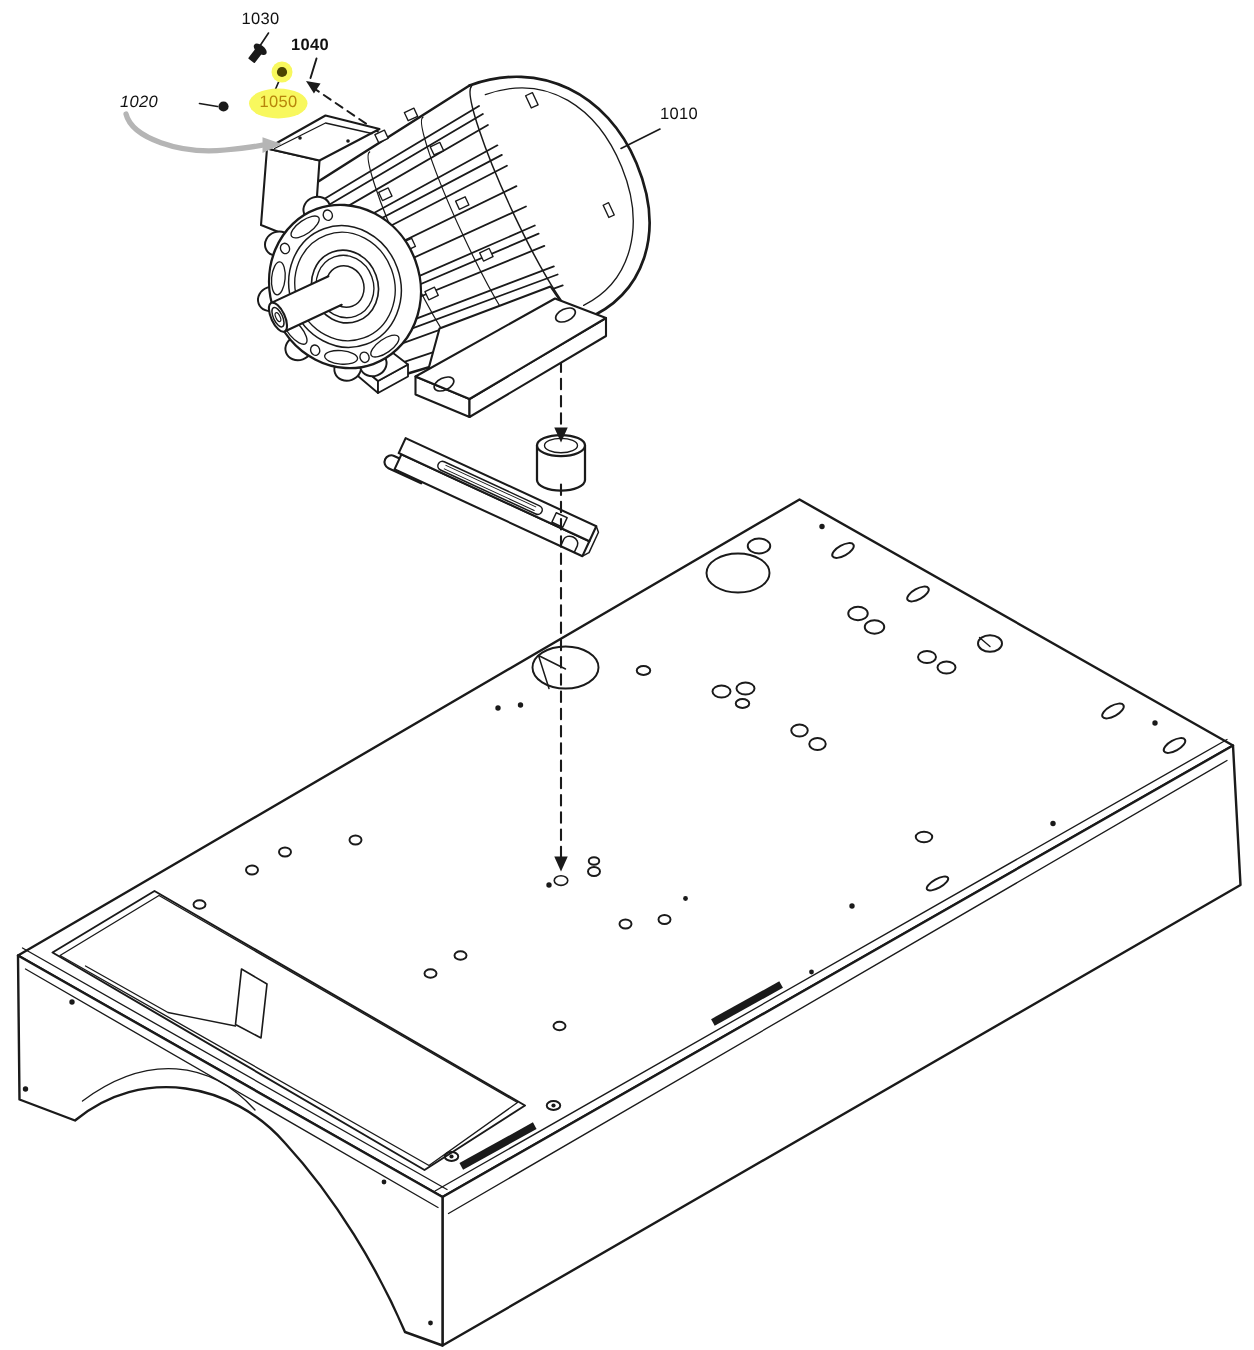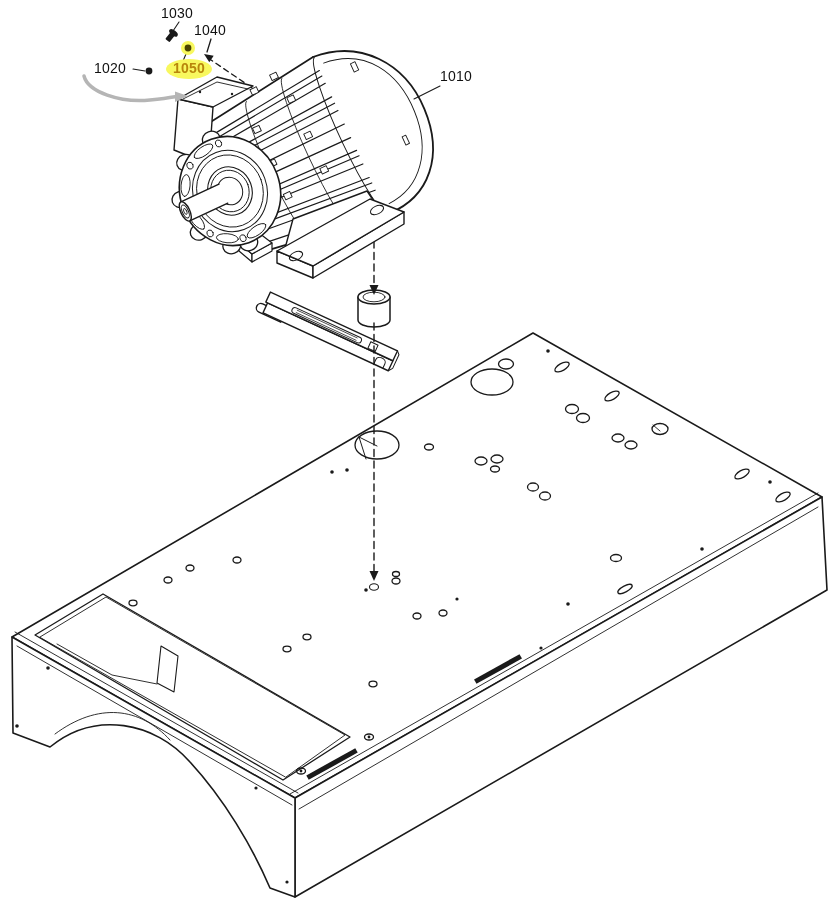--- a/index.html
+++ b/index.html
@@ -2,26 +2,26 @@
 <html><head>
 <meta charset="utf-8">
 <style>
   html,body{margin:0;padding:0;background:#fff;}
   .stage{
     position:relative;width:836px;height:900px;background:#ffffff;
     font-family:"Liberation Sans", sans-serif;overflow:hidden;
   }
   .stage svg{position:absolute;left:0;top:0;}
   .callout{
-    position:absolute;font-size:14px;line-height:17px;color:#111;
+    position:absolute;font-size:11px;line-height:17px;color:#111;
     letter-spacing:0.2px;user-select:none;white-space:nowrap;
   }
   .callout.hl{
     color:#b8860b;background:#f8f85e;border-radius:50%;
-    padding:1px 7px 2px 7px;font-weight:700;
+    padding:1px 7px 2px 7px;font-weight:400;
   }
 </style>
 </head>
 <body>
 
 <div class="stage">
 
 <svg width="836" height="900" viewBox="0 0 836 900">
   <g fill="none" stroke="#1a1a1a" stroke-width="1.6" stroke-linejoin="round" stroke-linecap="round">
 
@@ -255,18 +255,18 @@
     </g>
 
     <g>
       <path d="M84,76 C88,92 120,103 150,100 C160,99 168,98 175,96.8" stroke="#b5b5b5" stroke-width="3.5" fill="none"></path>
       <polygon points="175,91.5 188,96 175,102" fill="#b5b5b5" stroke="none"></polygon>
     </g>
   </g>
 </svg>
 
 <div class="callout" style="left:161px;top:5px;">1030</div>
-<div class="callout" style="left:194px;top:22px;">1040</div>
-<div class="callout" style="left:94px;top:60px;">1020</div>
+<div class="callout" style="left:194px;top:22px;font-weight:bold;">1040</div>
+<div class="callout" style="left:80px;top:60px;font-style:italic;">1020</div>
 <div class="callout hl" style="left:166px;top:59px;">1050</div>
 <div class="callout" style="left:440px;top:68px;">1010</div>
 
 </div>
 
 </body></html>

